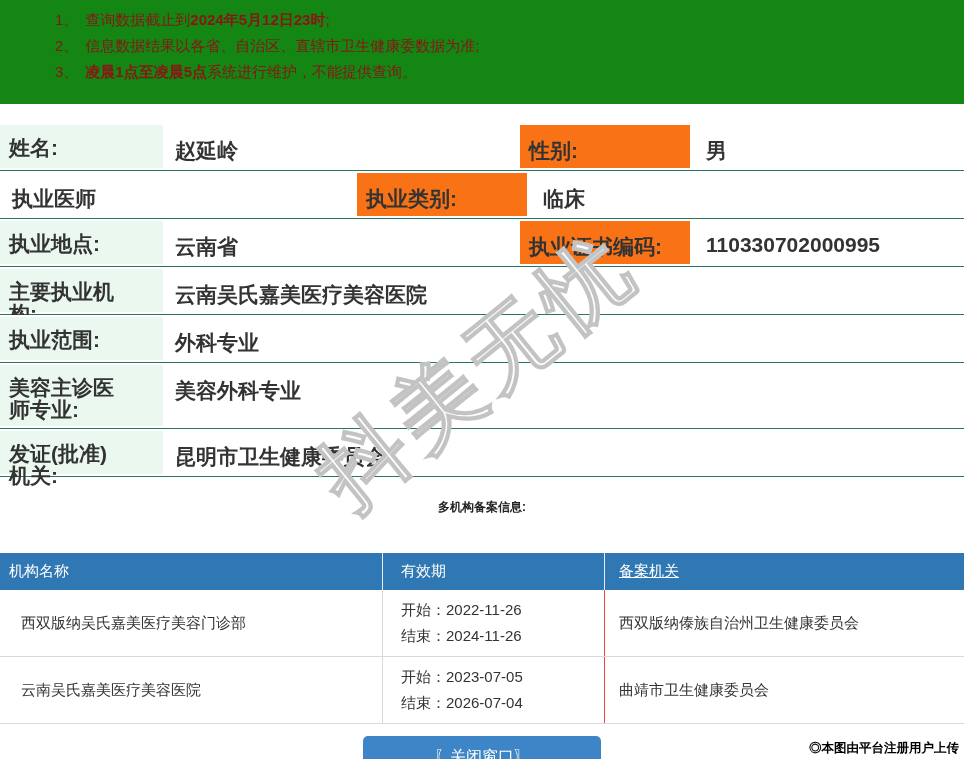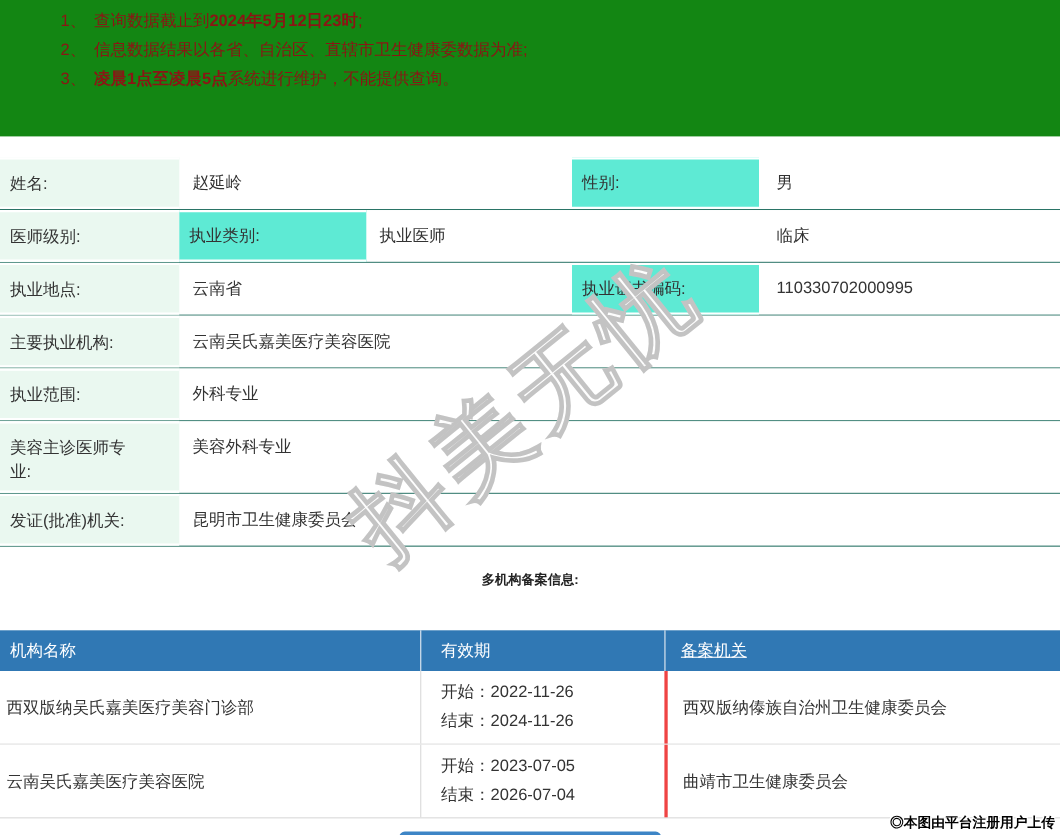--- a/index.html
+++ b/index.html
@@ -6,51 +6,51 @@
   body {
     width:964px; height:759px;
     position:relative; overflow:hidden;
     background:#ffffff;
     font-family:"Liberation Sans", sans-serif;
     color:#333;
   }
 
   
   .banner {
-    width:964px; height:124px;
+    width:964px; height:104px;
     background:#138613;
     box-sizing:border-box;
     padding:7px 0 0 55px;
   }
   .banner .nline {
     font-size:15px; line-height:26px;
     color:#8b1515;
     white-space:nowrap;
   }
   .banner .nnum { margin-right:7px; }
   .banner .nbold { font-weight:bold; }
 
   
   .ptable { margin-top:19px; width:964px; }
   .prow {
     display:flex; height:47px;
     border-bottom:1px solid #2a7466;
     background:#fff;
   }
   .prow.tall { height:65px; }
-  .pcell { box-sizing:border-box; font-size:15px; }
+  .pcell { box-sizing:border-box; font-size:21px;font-weight:bold; }
   .plabel {
     width:163px; background:#eaf8f0;
     padding:14px 45px 0 9px;
     box-shadow: inset 0 2px 0 #fff, inset 0 -2px 0 #fff;
     line-height:22px;
   }
   .pvalue1 { width:357px; padding:14px 6px 0 12px; }
   .plabel2 {
-    width:170px; background:#5eead4;
+    width:170px; background:#f97316;
     padding:14px 20px 0 9px;
     box-shadow: inset 0 2px 0 #fff, inset 0 -2px 0 #fff;
   }
   .pvalue2 { flex:1; padding:14px 6px 0 16px; }
   .pvaluewide { flex:1; padding:14px 6px 0 12px; }
 
   
   .section-title {
     margin-top:20px;
     text-align:center;
@@ -71,24 +71,24 @@
   }
   .fh1 { width:382px; padding-left:9px; }
   .fh2 { width:222px; padding-left:18px; border-left:1px solid #e8eef4; }
   .fh3 { width:360px; padding-left:14px; border-left:1px solid #e8eef4;text-decoration:underline; }
   .frow {
     display:flex; height:66px;
     border-bottom:1px solid #d9d9d9;
     background:#fff;
   }
   .fcell { box-sizing:border-box; font-size:15px; color:#333; }
-  .fc1 { width:382px; padding-left:6px; display:flex; align-items:center; }
+  .fc1 { width:382px; padding-left:21px; display:flex; align-items:center; }
   .fc2 { width:222px; padding:7px 0 0 18px; border-left:1px solid #d9d9d9; }
   .fc2 .dline { line-height:26px; }
-  .fc3 { width:360px; padding-left:14px; border-left:3px solid #ef4444; display:flex; align-items:center; }
+  .fc3 { width:360px; padding-left:14px; border-left:1px solid #ef4444; display:flex; align-items:center; }
 
   
   .btnwrap { margin-top:12px; text-align:center; }
   .close-btn {
     display:inline-block;
     width:238px; height:42px;
     box-sizing:border-box;
     background:#3d85c6;
     border:none; border-radius:5px;
     color:#fff; font-size:16px;
@@ -137,23 +137,22 @@
 </div>
 
 <div class="ptable">
   <div class="prow">
     <div class="pcell plabel">姓名:</div>
     <div class="pcell pvalue1">赵延岭</div>
     <div class="pcell plabel2">性别:</div>
     <div class="pcell pvalue2">男</div>
   </div>
   <div class="prow">
-    <div class="pcell plabel">医师级别:</div>
+    <div class="pcell pvalue1">执业医师</div>
     <div class="pcell plabel2">执业类别:</div>
-    <div class="pcell pvalue1">执业医师</div>
     <div class="pcell pvalue2">临床</div>
   </div>
   <div class="prow">
     <div class="pcell plabel">执业地点:</div>
     <div class="pcell pvalue1">云南省</div>
     <div class="pcell plabel2">执业证书编码:</div>
     <div class="pcell pvalue2">110330702000995</div>
   </div>
   <div class="prow">
     <div class="pcell plabel">主要执业机构:</div>

